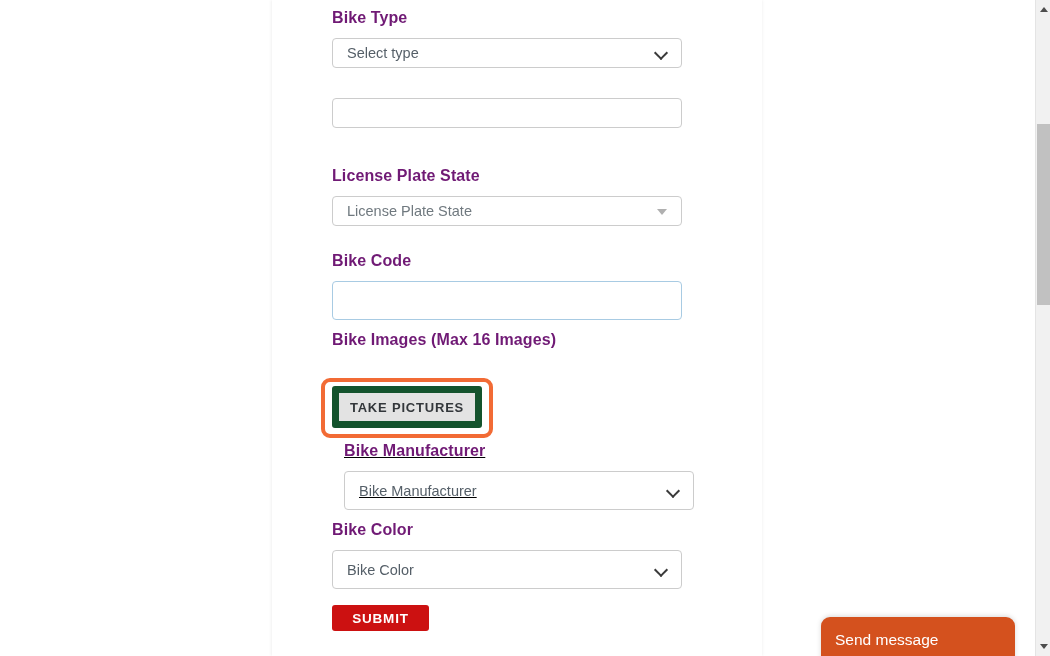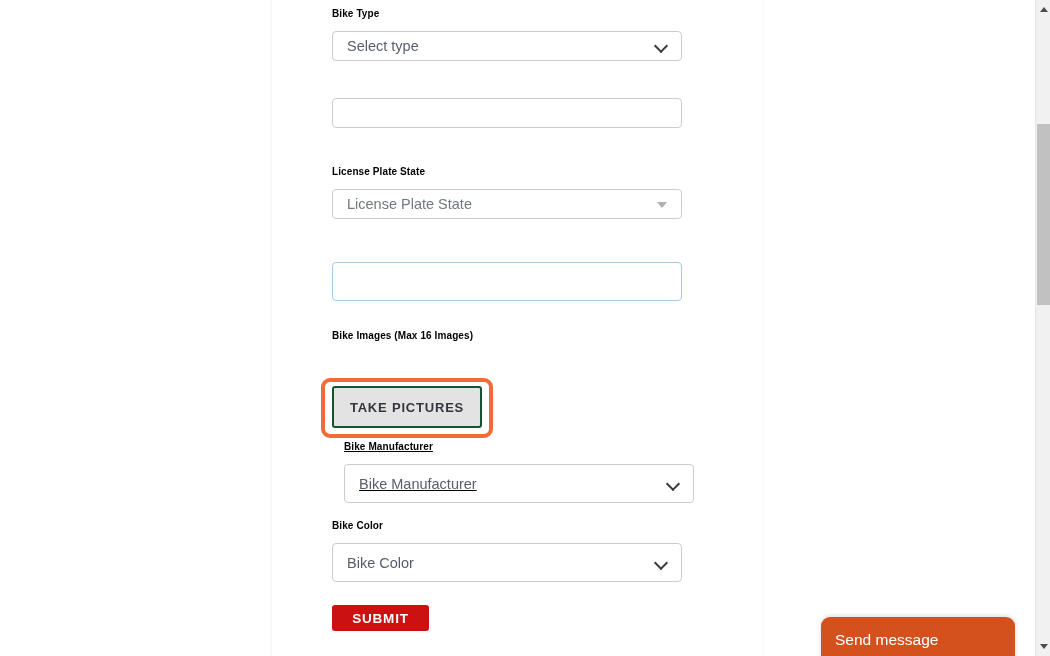--- a/index.html
+++ b/index.html
@@ -40,23 +40,23 @@
 
   
   .form {
     position: absolute;
     top: 0;
     left: 332px;
     width: 350px;
   }
 
   .field-label {
-    font-size: 10px;
+    font-size: 16px;
     font-weight: bold;
-    color: #000000;
+    color: #701a75;
     letter-spacing: 0.1px;
     line-height: 1.2;
     margin: 0;
   }
 
   .ctl {
     width: 350px;
     height: 30px;
     border: 1px solid #ccc;
     border-radius: 4px;
@@ -102,21 +102,21 @@
     position: absolute;
     border: 4px solid #f26b35;
     border-radius: 9px;
     pointer-events: none;
   }
 
   .btn-take {
     width: 150px;
     height: 42px;
     background: #e3e3e3;
-    border: 2px solid #14532d;
+    border: 7px solid #14532d;
     border-radius: 3px;
     font-size: 13px;
     font-weight: bold;
     letter-spacing: 0.8px;
     color: #33373b;
     display: flex;
     align-items: center;
     justify-content: center;
     font-family: "Liberation Sans", sans-serif;
   }
@@ -213,20 +213,21 @@
 
     <div style="position:absolute; top:166px; left:0;">
       <div class="field-label">License Plate State</div>
       <div class="ctl fake-select" style="margin-top:11px;">
         <span class="ph">License Plate State</span>
         <span class="tri"></span>
       </div>
     </div>
 
     <div style="position:absolute; top:251px; left:0;">
+      <div class="field-label">Bike Code</div>
       <div class="ctl text-input blue-border" style="margin-top:11px; height:39px;">
         <span></span>
       </div>
     </div>
 
     <div style="position:absolute; top:330px; left:0;">
       <div class="field-label">Bike Images (Max 16 Images)</div>
     </div>
 
     <div style="position:absolute; top:386px; left:0;">

